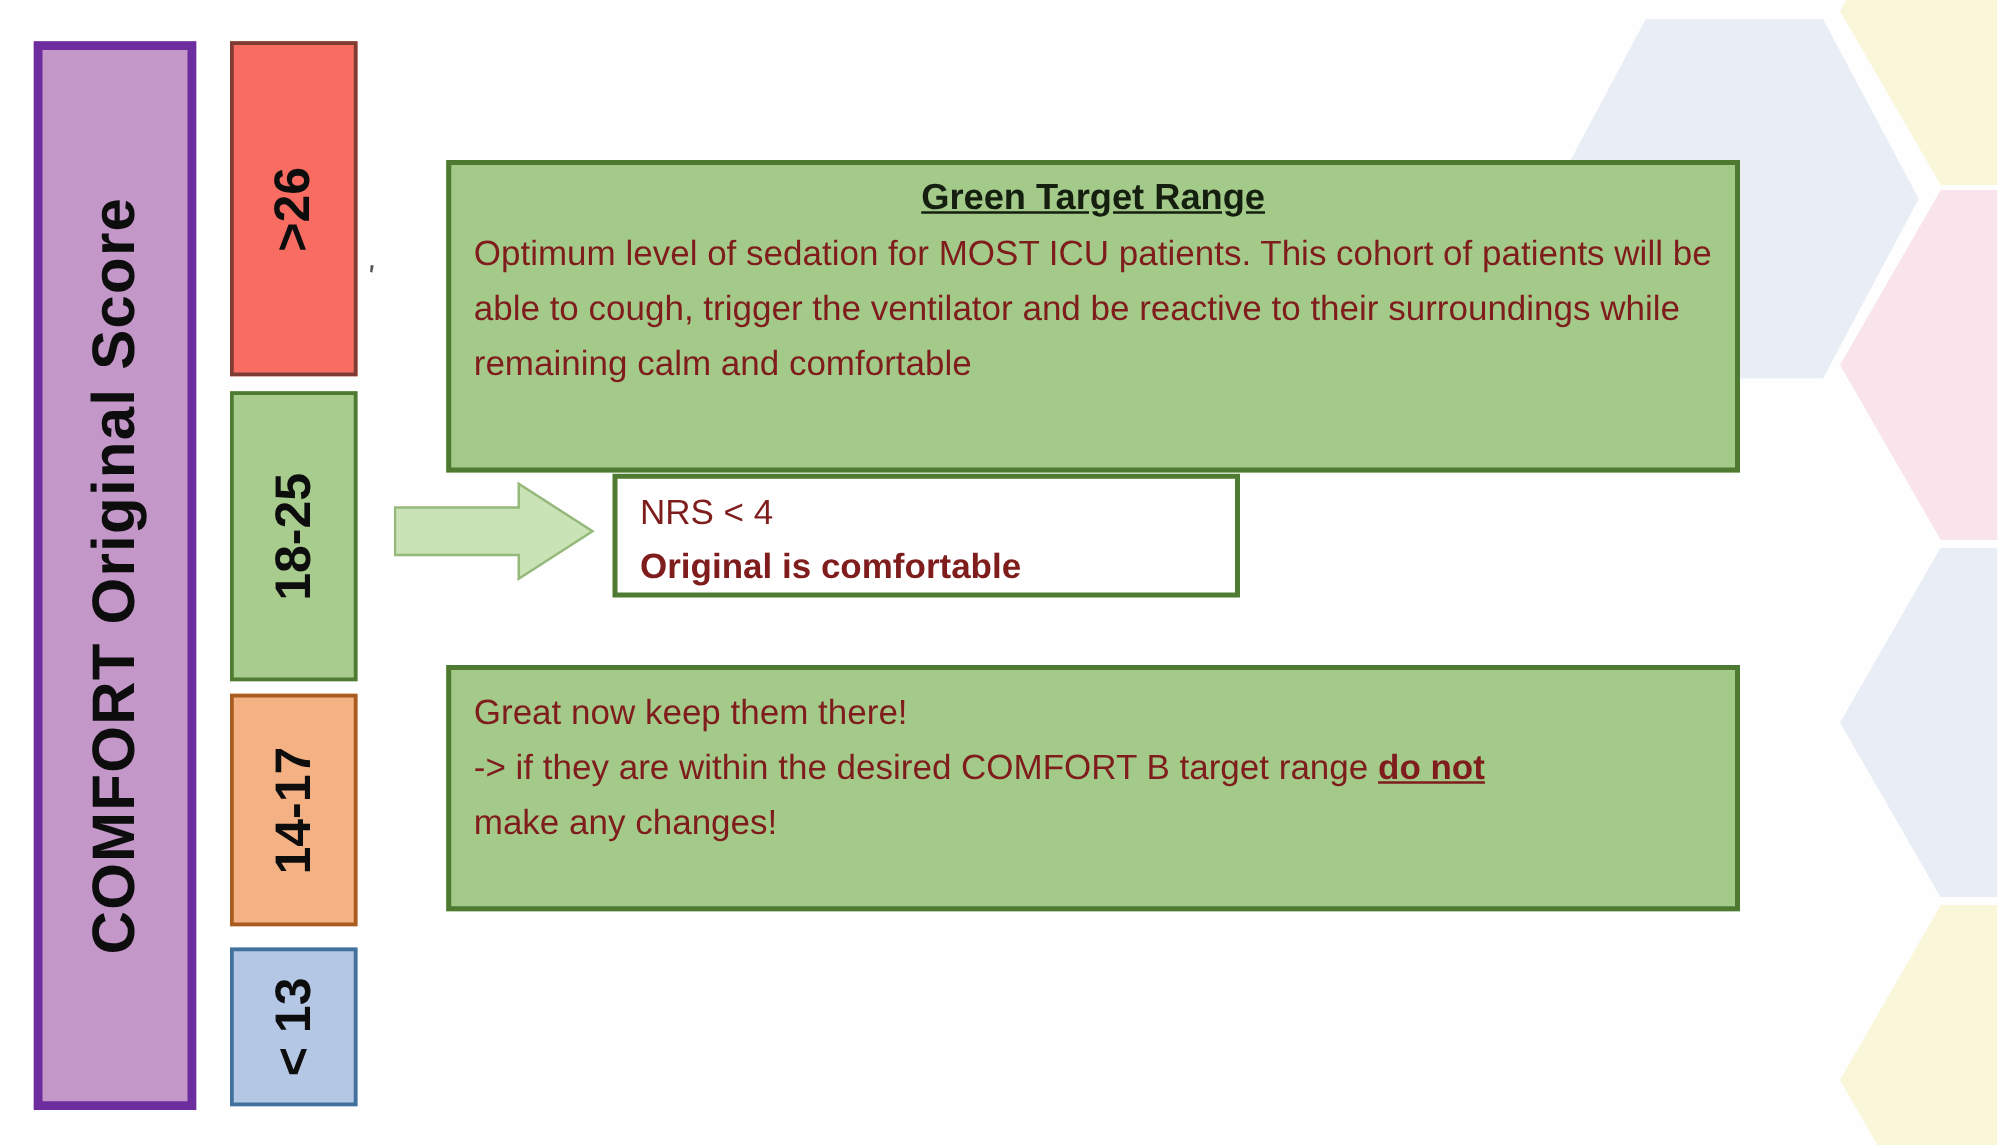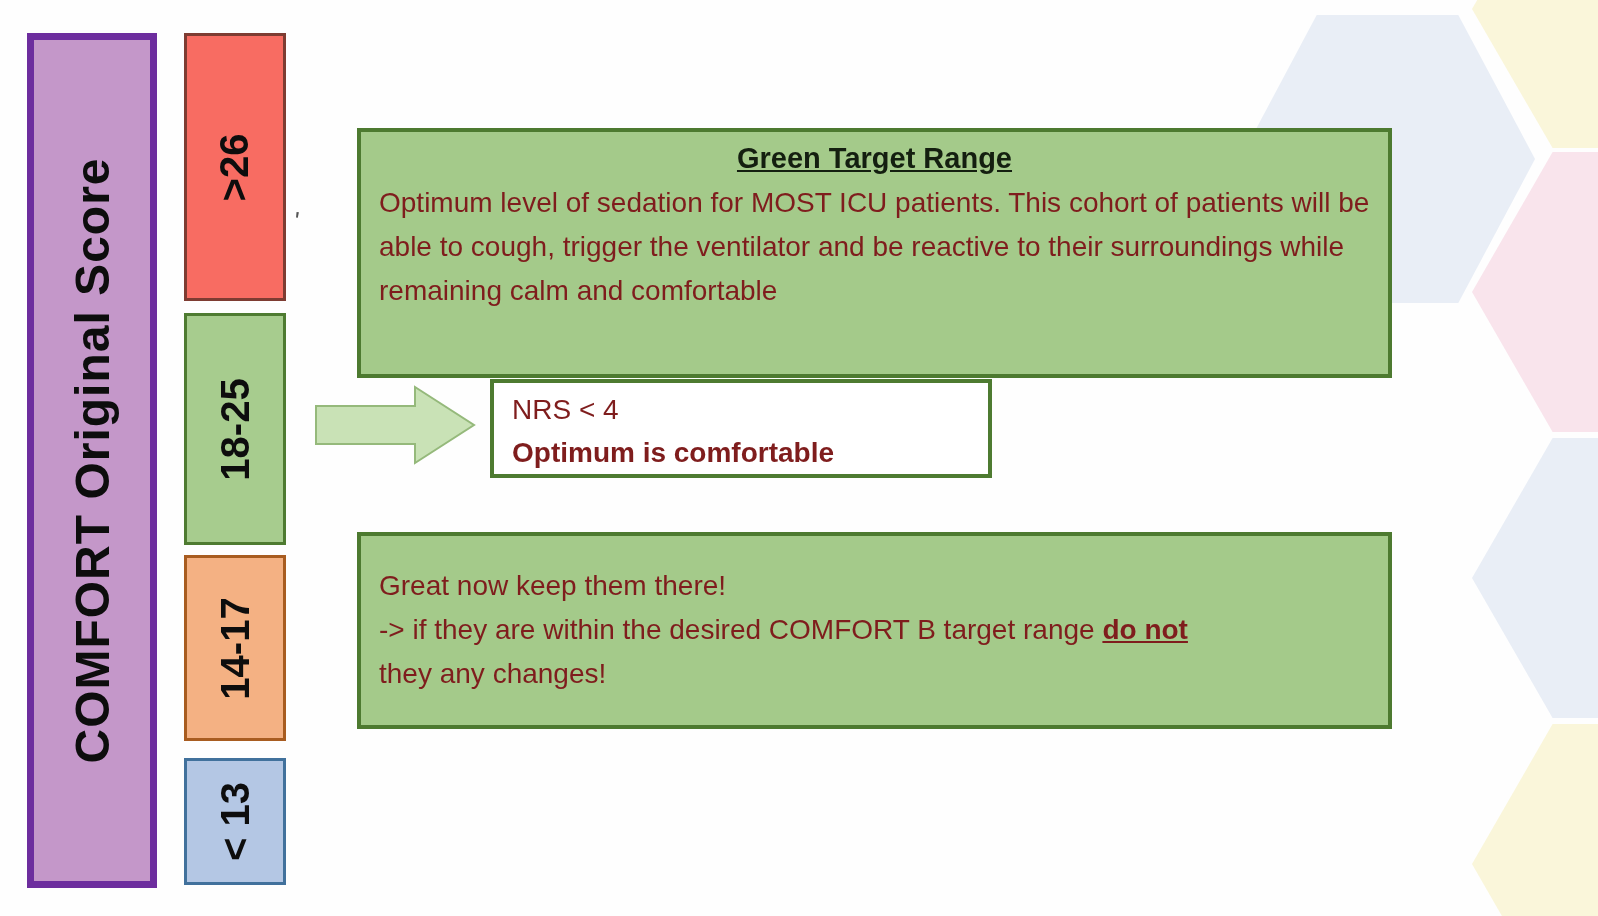--- a/index.html
+++ b/index.html
@@ -46,21 +46,21 @@
     position:absolute;left:294px;top:206px;
     font-size:26px;color:#555;transform:rotate(8deg);
   }
   
   .green-box{
     position:absolute;left:357px;width:1035px;
     border:4px solid;box-sizing:border-box;
     padding:8px 18px 10px 18px;
   }
   .box-target{top:128px;height:250px;}
-  .box-keep{top:532px;height:197px;padding-top:28px;}
+  .box-keep{top:532px;height:197px;padding-top:12px;}
   .green-box .title{
     text-align:center;font-size:29px;font-weight:bold;
     text-decoration:underline;color:#141f10;
     margin:2px 0 6px 0;
   }
   .green-box .body{
     font-size:28px;line-height:44px;color:#7f1d1d;
   }
   .emph{font-weight:bold;text-decoration:underline;}
   
@@ -110,22 +110,22 @@
   </div>
 
   <div class="arrow-wrap">
     <svg width="162" height="82" viewBox="0 0 162 82" xmlns="http://www.w3.org/2000/svg">
       <polygon points="1,22 100,22 100,3 159,41 100,79 100,60 1,60" fill="#c9e2b6" stroke="#95b97b" stroke-width="2" stroke-linejoin="miter"></polygon>
     </svg>
   </div>
 
   <div class="nrs-box" style="border-color: rgb(78, 123, 49);">
     <div class="line">NRS &lt; 4</div>
-    <div class="line bold">Optimum is comfortable</div>
+    <div class="line bold">Original is comfortable</div>
   </div>
 
   <div class="green-box box-keep" style="background-color: rgb(164, 202, 138); border-color: rgb(77, 122, 48);">
     <div class="body">Great now keep them there!</div>
     <div class="body"><span>-&gt; if they are within the desired COMFORT B target range </span><span class="emph">do not</span></div>
-    <div class="body">they any changes!</div>
+    <div class="body">make any changes!</div>
   </div>
 
 </div>
 
 </body></html>

